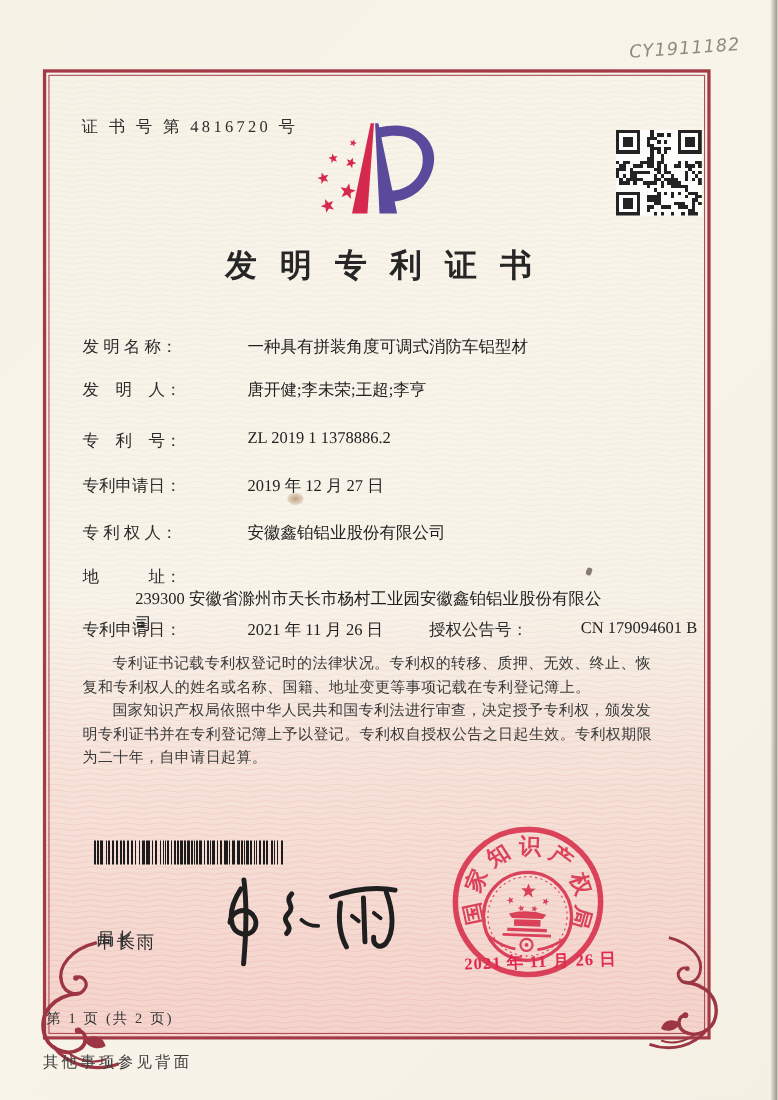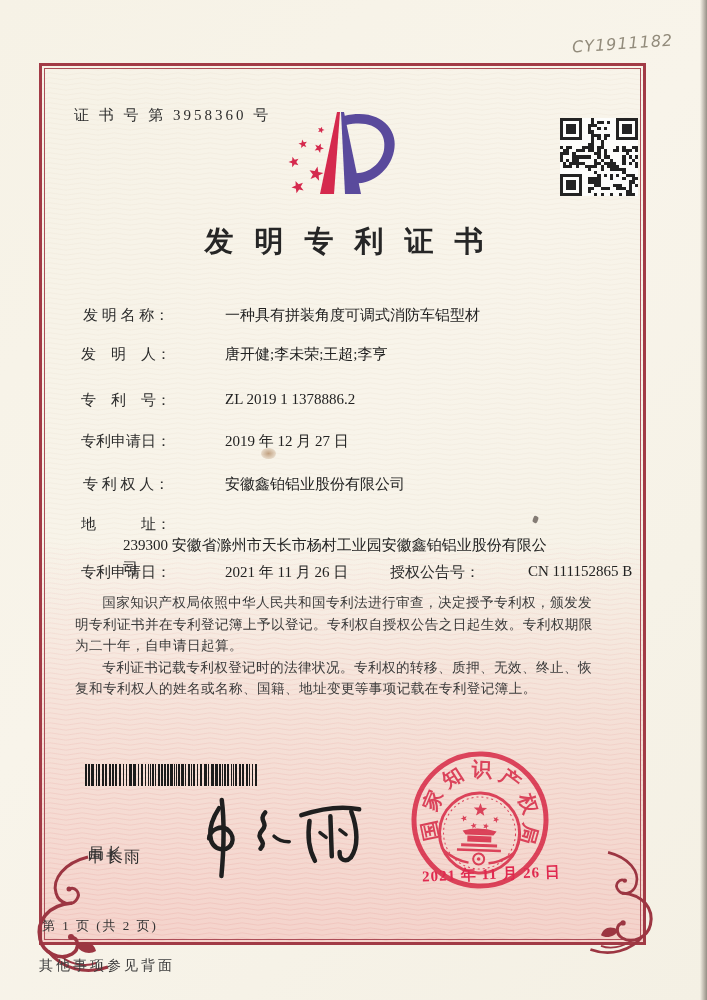--- a/index.html
+++ b/index.html
@@ -9,21 +9,21 @@
   .pencil{position:absolute;left:572px;top:34px;color:#928b7b;font-size:16px;font-style:italic;font-family:"DejaVu Sans",sans-serif;transform:rotate(-4deg);letter-spacing:1px;}
   .frame{position:absolute;left:39px;top:63px;width:601px;height:876px;border:3px solid #a23b46;}
   .frame-inner{position:absolute;inset:2px;border:1px solid #ad4e58;pointer-events:none;}
   #guilloche{position:absolute;left:0;top:0;width:601px;height:876px;}
   .pink-wash{position:absolute;left:0;top:54%;width:100%;height:46%;background:linear-gradient(180deg,rgba(244,206,197,0) 0%,rgba(243,199,192,0.42) 45%,rgba(243,195,189,0.65) 100%);pointer-events:none;}
   .certno{position:absolute;left:32px;top:40px;font-size:15px;letter-spacing:3px;color:#2e2e2e;}
   .logo{position:absolute;left:238px;top:38px;}
   .qr{position:absolute;left:518px;top:52px;}
   .title{position:absolute;left:0;top:156px;width:100%;text-align:center;font-size:29px;font-weight:bold;color:#262626;letter-spacing:21px;padding-left:24px;box-sizing:border-box;}
   .frow{position:absolute;left:33px;width:545px;font-size:15px;color:#262626;}
-  .flabel{display:inline-block;min-width:102px;white-space:pre;vertical-align:top;color:#2b2b2b;text-align:center;}
+  .flabel{display:inline-block;min-width:102px;white-space:pre;vertical-align:top;color:#2b2b2b;}
   .fvalue{color:#222;margin-left:48px;}
   .fvalue.wide{display:inline-block;width:428px;line-height:23px;vertical-align:top;}
   .pair2{position:absolute;left:315px;top:0;white-space:nowrap;}
   .paras{position:absolute;left:33px;top:526px;width:524px;font-size:13.6px;line-height:21.6px;color:#3a3a3a;letter-spacing:0.4px;}
   .paras p{margin:0;text-indent:2em;}
   .barcode{position:absolute;left:43px;top:698px;}
   .sig-title{position:absolute;left:46px;top:754px;font-size:16px;letter-spacing:3px;color:#2e2e2e;margin-top:24px;}
   .sig-name{position:absolute;left:46px;top:781px;font-size:16px;letter-spacing:2px;color:#2e2e2e;}
   .signature{position:absolute;left:148px;top:726px;transform:rotate(-2deg);}
   .seal{position:absolute;left:363px;top:679px;opacity:0.9;mix-blend-mode:multiply;}
@@ -217,21 +217,21 @@
         <path d="M0 848 q8 -2.4 16 0 q8 2.4 16 0 q8 -2.4 16 0 q8 2.4 16 0 q8 -2.4 16 0 q8 2.4 16 0 q8 -2.4 16 0 q8 2.4 16 0 q8 -2.4 16 0 q8 2.4 16 0 q8 -2.4 16 0 q8 2.4 16 0 q8 -2.4 16 0 q8 2.4 16 0 q8 -2.4 16 0 q8 2.4 16 0 q8 -2.4 16 0 q8 2.4 16 0 q8 -2.4 16 0 q8 2.4 16 0 q8 -2.4 16 0 q8 2.4 16 0 q8 -2.4 16 0 q8 2.4 16 0 q8 -2.4 16 0 q8 2.4 16 0 q8 -2.4 16 0 q8 2.4 16 0 q8 -2.4 16 0 q8 2.4 16 0 q8 -2.4 16 0 q8 2.4 16 0 q8 -2.4 16 0 q8 2.4 16 0 q8 -2.4 16 0 q8 2.4 16 0 q8 -2.4 16 0 q8 2.4 16 0" fill="none" stroke="#df8a85" stroke-width="0.7" opacity="0.52"></path>
         <path d="M0 853 q8 -2.4 16 0 q8 2.4 16 0 q8 -2.4 16 0 q8 2.4 16 0 q8 -2.4 16 0 q8 2.4 16 0 q8 -2.4 16 0 q8 2.4 16 0 q8 -2.4 16 0 q8 2.4 16 0 q8 -2.4 16 0 q8 2.4 16 0 q8 -2.4 16 0 q8 2.4 16 0 q8 -2.4 16 0 q8 2.4 16 0 q8 -2.4 16 0 q8 2.4 16 0 q8 -2.4 16 0 q8 2.4 16 0 q8 -2.4 16 0 q8 2.4 16 0 q8 -2.4 16 0 q8 2.4 16 0 q8 -2.4 16 0 q8 2.4 16 0 q8 -2.4 16 0 q8 2.4 16 0 q8 -2.4 16 0 q8 2.4 16 0 q8 -2.4 16 0 q8 2.4 16 0 q8 -2.4 16 0 q8 2.4 16 0 q8 -2.4 16 0 q8 2.4 16 0 q8 -2.4 16 0 q8 2.4 16 0" fill="none" stroke="#df8a85" stroke-width="0.7" opacity="0.52"></path>
         <path d="M0 858 q8 -2.4 16 0 q8 2.4 16 0 q8 -2.4 16 0 q8 2.4 16 0 q8 -2.4 16 0 q8 2.4 16 0 q8 -2.4 16 0 q8 2.4 16 0 q8 -2.4 16 0 q8 2.4 16 0 q8 -2.4 16 0 q8 2.4 16 0 q8 -2.4 16 0 q8 2.4 16 0 q8 -2.4 16 0 q8 2.4 16 0 q8 -2.4 16 0 q8 2.4 16 0 q8 -2.4 16 0 q8 2.4 16 0 q8 -2.4 16 0 q8 2.4 16 0 q8 -2.4 16 0 q8 2.4 16 0 q8 -2.4 16 0 q8 2.4 16 0 q8 -2.4 16 0 q8 2.4 16 0 q8 -2.4 16 0 q8 2.4 16 0 q8 -2.4 16 0 q8 2.4 16 0 q8 -2.4 16 0 q8 2.4 16 0 q8 -2.4 16 0 q8 2.4 16 0 q8 -2.4 16 0 q8 2.4 16 0" fill="none" stroke="#df8a85" stroke-width="0.7" opacity="0.53"></path>
         <path d="M0 863 q8 -2.4 16 0 q8 2.4 16 0 q8 -2.4 16 0 q8 2.4 16 0 q8 -2.4 16 0 q8 2.4 16 0 q8 -2.4 16 0 q8 2.4 16 0 q8 -2.4 16 0 q8 2.4 16 0 q8 -2.4 16 0 q8 2.4 16 0 q8 -2.4 16 0 q8 2.4 16 0 q8 -2.4 16 0 q8 2.4 16 0 q8 -2.4 16 0 q8 2.4 16 0 q8 -2.4 16 0 q8 2.4 16 0 q8 -2.4 16 0 q8 2.4 16 0 q8 -2.4 16 0 q8 2.4 16 0 q8 -2.4 16 0 q8 2.4 16 0 q8 -2.4 16 0 q8 2.4 16 0 q8 -2.4 16 0 q8 2.4 16 0 q8 -2.4 16 0 q8 2.4 16 0 q8 -2.4 16 0 q8 2.4 16 0 q8 -2.4 16 0 q8 2.4 16 0 q8 -2.4 16 0 q8 2.4 16 0" fill="none" stroke="#df8a85" stroke-width="0.7" opacity="0.53"></path>
         <path d="M0 868 q8 -2.4 16 0 q8 2.4 16 0 q8 -2.4 16 0 q8 2.4 16 0 q8 -2.4 16 0 q8 2.4 16 0 q8 -2.4 16 0 q8 2.4 16 0 q8 -2.4 16 0 q8 2.4 16 0 q8 -2.4 16 0 q8 2.4 16 0 q8 -2.4 16 0 q8 2.4 16 0 q8 -2.4 16 0 q8 2.4 16 0 q8 -2.4 16 0 q8 2.4 16 0 q8 -2.4 16 0 q8 2.4 16 0 q8 -2.4 16 0 q8 2.4 16 0 q8 -2.4 16 0 q8 2.4 16 0 q8 -2.4 16 0 q8 2.4 16 0 q8 -2.4 16 0 q8 2.4 16 0 q8 -2.4 16 0 q8 2.4 16 0 q8 -2.4 16 0 q8 2.4 16 0 q8 -2.4 16 0 q8 2.4 16 0 q8 -2.4 16 0 q8 2.4 16 0 q8 -2.4 16 0 q8 2.4 16 0" fill="none" stroke="#df8a85" stroke-width="0.7" opacity="0.54"></path>
         <path d="M0 873 q8 -2.4 16 0 q8 2.4 16 0 q8 -2.4 16 0 q8 2.4 16 0 q8 -2.4 16 0 q8 2.4 16 0 q8 -2.4 16 0 q8 2.4 16 0 q8 -2.4 16 0 q8 2.4 16 0 q8 -2.4 16 0 q8 2.4 16 0 q8 -2.4 16 0 q8 2.4 16 0 q8 -2.4 16 0 q8 2.4 16 0 q8 -2.4 16 0 q8 2.4 16 0 q8 -2.4 16 0 q8 2.4 16 0 q8 -2.4 16 0 q8 2.4 16 0 q8 -2.4 16 0 q8 2.4 16 0 q8 -2.4 16 0 q8 2.4 16 0 q8 -2.4 16 0 q8 2.4 16 0 q8 -2.4 16 0 q8 2.4 16 0 q8 -2.4 16 0 q8 2.4 16 0 q8 -2.4 16 0 q8 2.4 16 0 q8 -2.4 16 0 q8 2.4 16 0 q8 -2.4 16 0 q8 2.4 16 0" fill="none" stroke="#df8a85" stroke-width="0.7" opacity="0.54"></path>
       </svg>
     <div class="pink-wash"></div>
     <div class="frame-inner"></div>
 
-    <div class="certno">证 书 号 第 3958360 号</div>
+    <div class="certno">证 书 号 第 4816720 号</div>
 
     <svg class="logo" width="120" height="95" viewBox="0 0 120 95">
       <g id="logo-stars">
           <polygon points="42.0,22.7 42.2,25.1 44.5,26.0 42.2,26.8 42.1,29.3 40.6,27.4 38.2,28.1 39.5,26.0 38.1,24.0 40.5,24.6" fill="#d5294d"></polygon>
           <polygon points="22.1,35.6 23.8,38.3 26.9,37.8 24.9,40.2 26.3,43.0 23.4,41.9 21.1,44.1 21.4,40.9 18.5,39.5 21.6,38.7" fill="#d5294d"></polygon>
           <polygon points="40.9,39.4 40.8,42.9 44.0,44.4 40.6,45.4 40.1,48.9 38.2,45.9 34.7,46.6 36.9,43.8 35.2,40.7 38.5,42.0" fill="#d5294d"></polygon>
           <polygon points="12.4,52.7 14.7,55.8 18.5,54.8 16.3,58.0 18.4,61.3 14.7,60.2 12.2,63.2 12.1,59.3 8.5,57.9 12.2,56.6" fill="#d5294d"></polygon>
           <polygon points="37.5,62.6 38.3,67.9 43.5,69.1 38.7,71.5 39.1,76.8 35.4,73.1 30.5,75.1 32.9,70.4 29.5,66.3 34.7,67.1" fill="#d5294d"></polygon>
           <polygon points="15.5,77.0 18.6,80.3 22.9,78.7 20.7,82.8 23.6,86.4 19.1,85.5 16.5,89.3 15.9,84.8 11.5,83.6 15.7,81.6" fill="#d5294d"></polygon>
         </g>
@@ -438,27 +438,27 @@
     </div>
     <div class="frow" style="top:409px">
       <span class="flabel">专 利 权 人：</span><span class="fvalue">安徽鑫铂铝业股份有限公司</span>
     </div>
     <div class="frow" style="top:449px">
       <span class="flabel">地　　　址：</span><span class="fvalue wide">239300 安徽省滁州市天长市杨村工业园安徽鑫铂铝业股份有限公司</span>
     </div>
     <div class="frow" style="top:497px">
       <span class="flabel">专利申请日：</span><span class="fvalue">2021 年 11 月 26 日</span>
       <span class="pair2">
-        <span class="flabel" style="min-width:0">授权公告号：</span><span class="fvalue">CN 111152865 B</span>
+        <span class="flabel" style="min-width:0">授权公告号：</span><span class="fvalue">CN 179094601 B</span>
       </span>
     </div>
 
     <div class="paras">
+      <p>专利证书记载专利权登记时的法律状况。专利权的转移、质押、无效、终止、恢复和专利权人的姓名或名称、国籍、地址变更等事项记载在专利登记簿上。</p>
       <p>国家知识产权局依照中华人民共和国专利法进行审查，决定授予专利权，颁发发明专利证书并在专利登记簿上予以登记。专利权自授权公告之日起生效。专利权期限为二十年，自申请日起算。</p>
-      <p>专利证书记载专利权登记时的法律状况。专利权的转移、质押、无效、终止、恢复和专利权人的姓名或名称、国籍、地址变更等事项记载在专利登记簿上。</p>
     </div>
 
     <div class="smudge"></div>
     <div class="speck"></div>
 
     <svg class="barcode" id="barcode" width="176" height="22" viewBox="0 0 176 22" shape-rendering="crispEdges">
         <rect x="0" y="0" width="2" height="22" fill="#1b1b1b"></rect>
         <rect x="3" y="0" width="2" height="22" fill="#1b1b1b"></rect>
         <rect x="6" y="0" width="3" height="22" fill="#1b1b1b"></rect>
         <rect x="11" y="0" width="1" height="22" fill="#1b1b1b"></rect>

